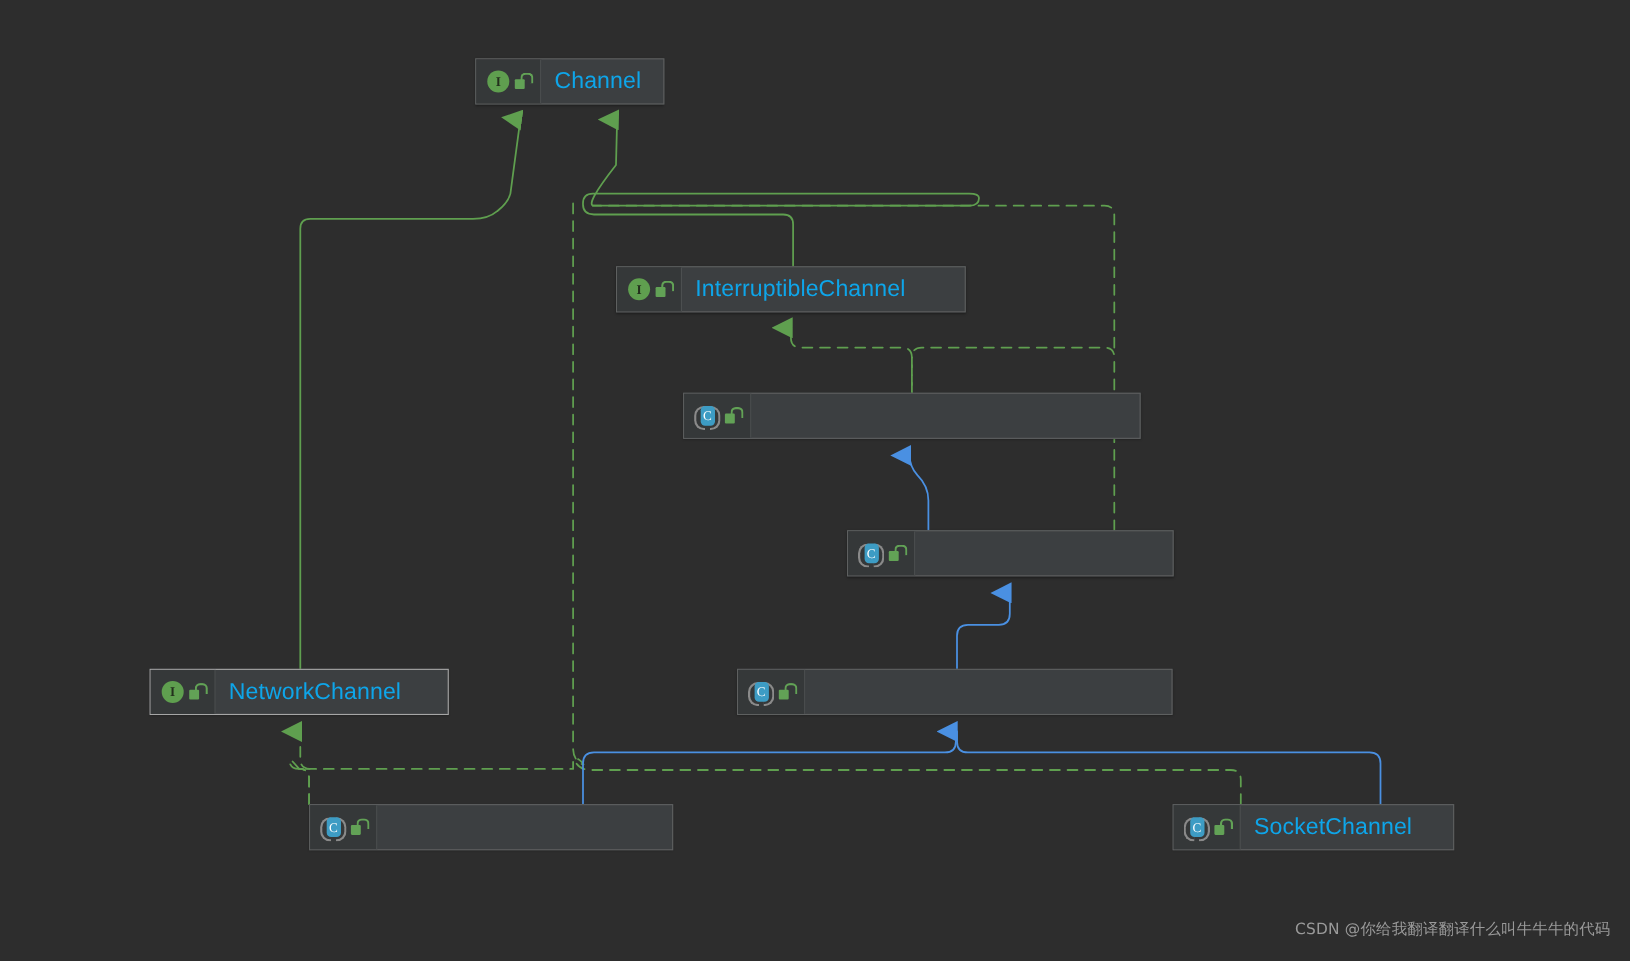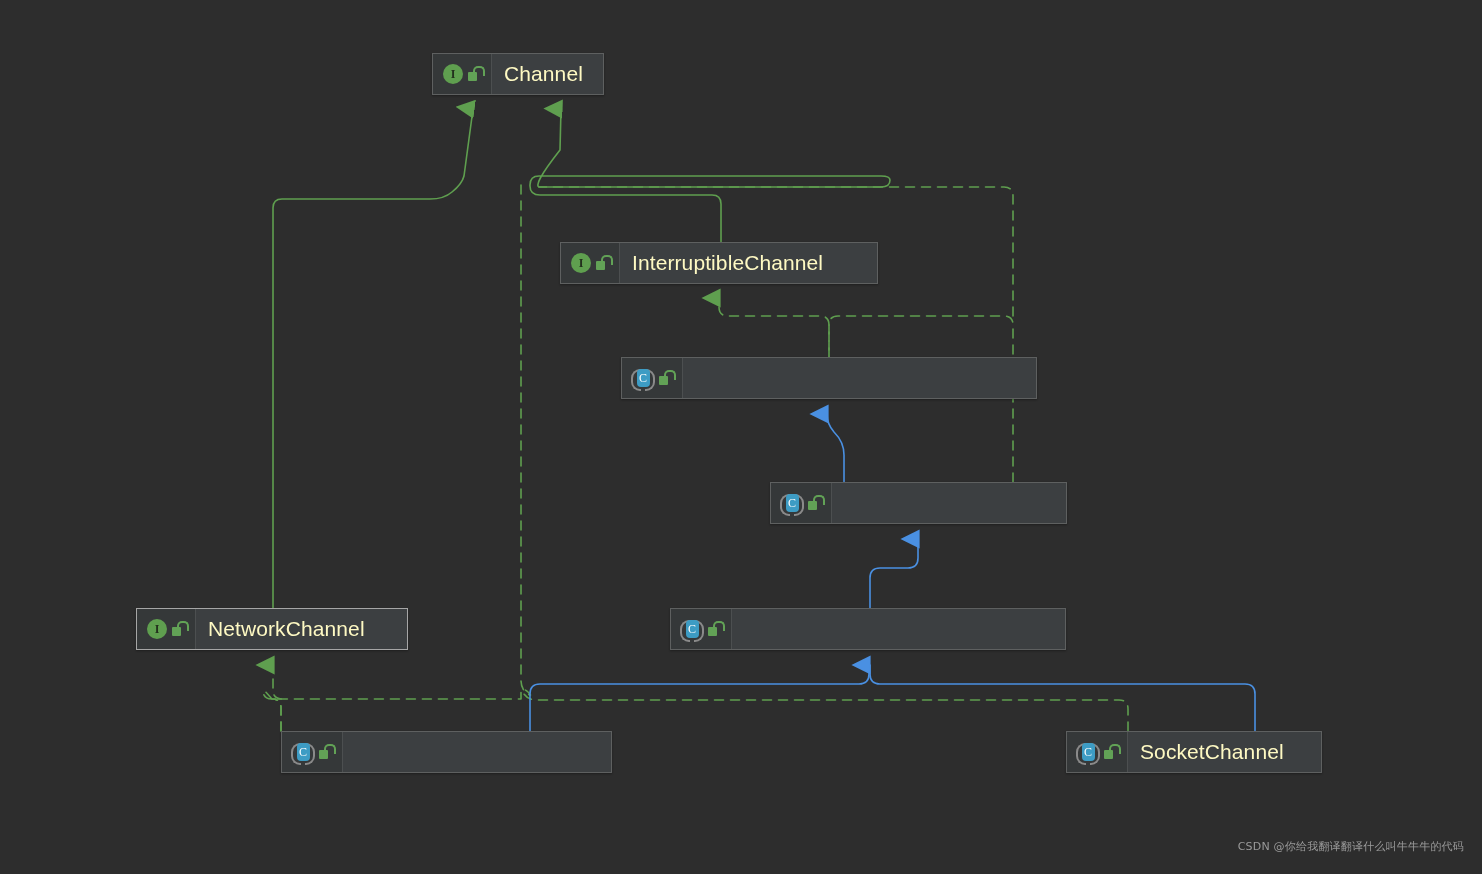--- a/index.html
+++ b/index.html
@@ -53,21 +53,21 @@
     padding: 0 9px 0 10px;
     background: #353839;
     border-right: 1px solid #4c4f50;
   }
   .node .label {
     display: flex;
     align-items: center;
     padding: 0 14px 0 12px;
     font-size: 21px;
     letter-spacing: 0.1px;
-    color: #fef9c3;
+    color: #0ea5e9;
   }
 
   
   .ic-interface {
     width: 20px; height: 20px;
     border-radius: 50%;
     background: #5f9f4f;
     display: flex; align-items: center; justify-content: center;
     font-size: 12px; font-weight: bold;
     color: #23301d;
@@ -127,21 +127,21 @@
     width: 9px; height: 9px;
     background: #62a256;
     border-radius: 1px;
   }
 
   
   #watermark {
     position: absolute;
     right: 18px;
     bottom: 20px;
-    font-size: 11px;
+    font-size: 14px;
     color: #9a9a9a;
     font-family: "DejaVu Sans", "Liberation Sans", sans-serif;
     letter-spacing: 0.2px;
   }
 </style>
 </head>
 <body>
 
 <div id="canvas">
 

